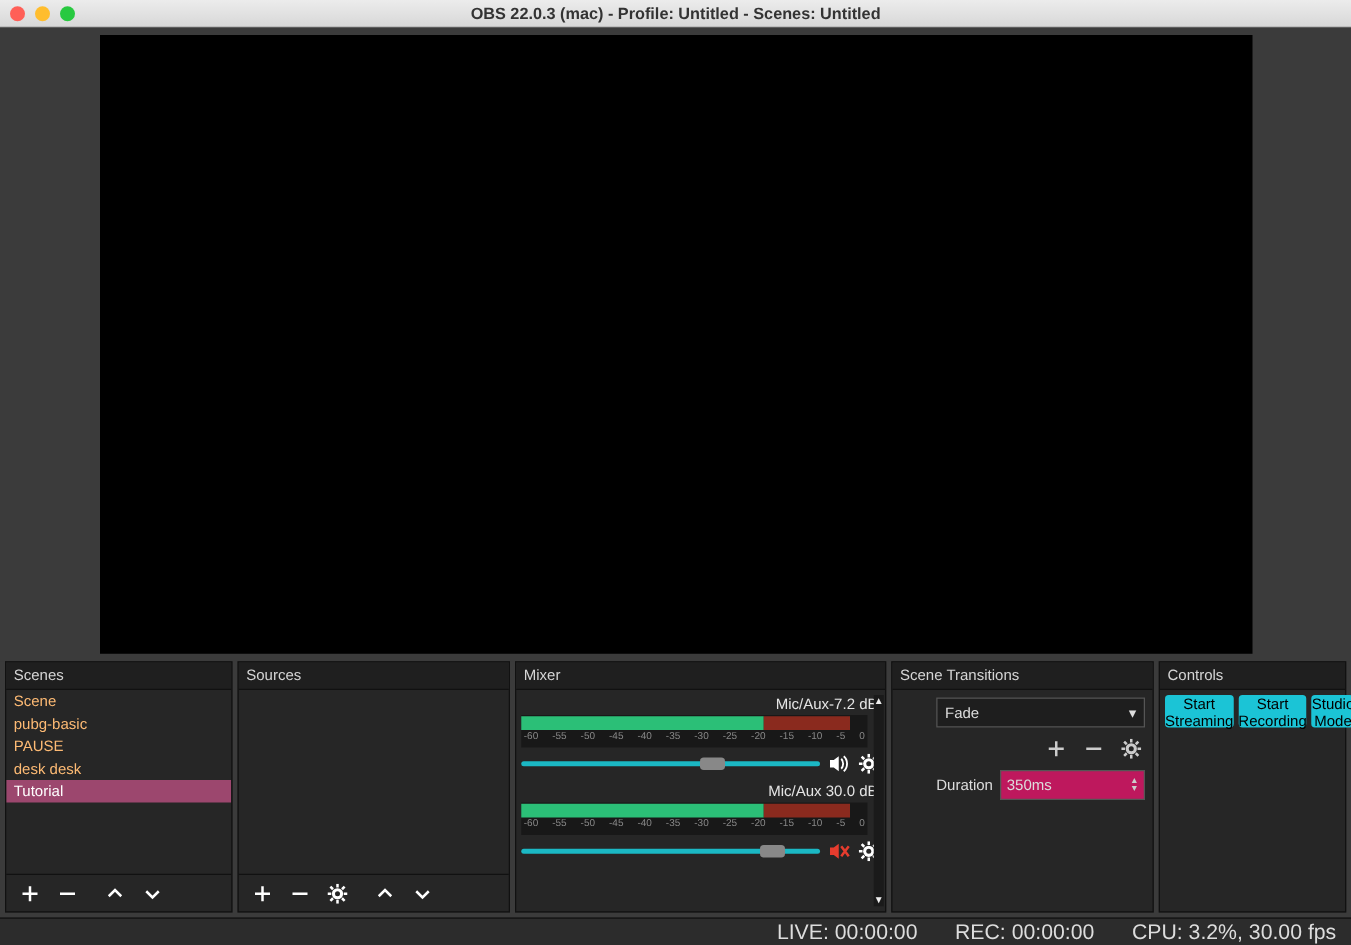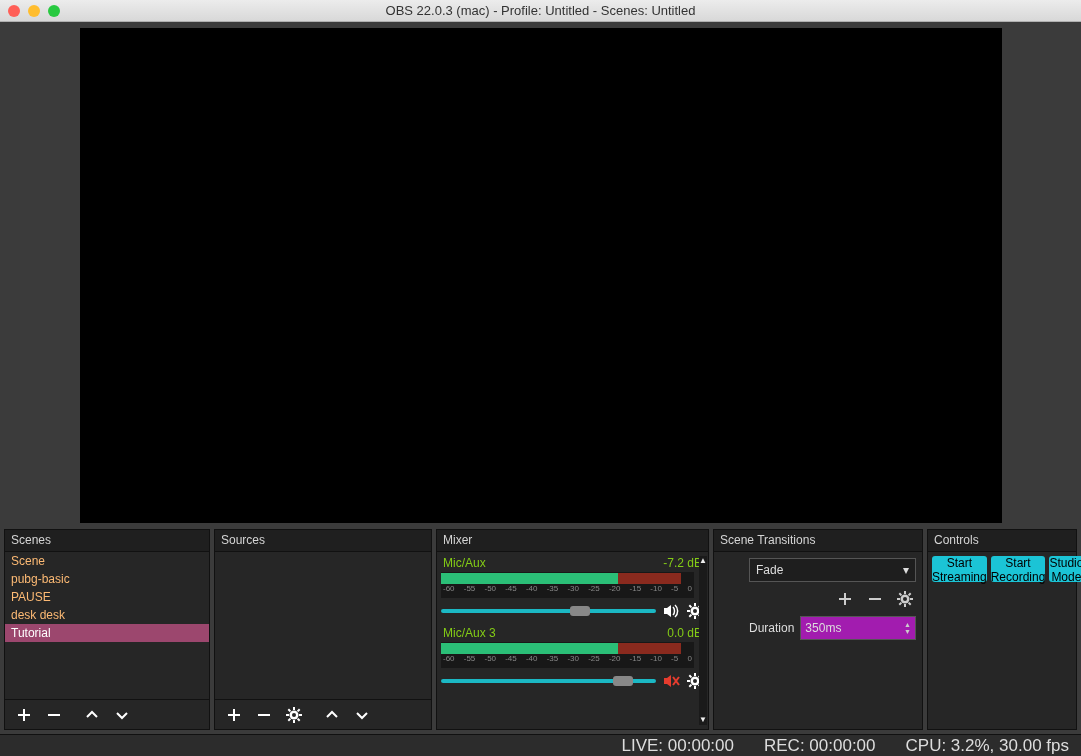--- a/index.html
+++ b/index.html
@@ -1,45 +1,45 @@
 <!DOCTYPE html>
 <html><head>
 <meta charset="utf-8">
 <style>
 * { margin:0; padding:0; box-sizing:border-box; font-family:-apple-system,BlinkMacSystemFont,"Segoe UI",Arial,sans-serif; }
 body { width:1081px; height:756px; background:#1a4a3a; overflow:hidden; }
 .window { width:1081px; height:756px; background:#e8e8e8; display:flex; flex-direction:column; }
-.titlebar { height:22px; background:linear-gradient(#ececec,#d8d8d8); display:flex; align-items:center; padding:0 8px; border-bottom:1px solid #b0b0b0; }
+.titlebar { height:22px; background:linear-gradient(#ececec,#d8d8d8); display:flex; align-items:center; padding:0 8px; border-bottom:1px solid #b0b0b0;font-weight:bold; }
 .traffic-lights { display:flex; gap:8px; margin-right:8px; }
 .tl { width:12px; height:12px; border-radius:50%; }
 .tl.red{background:#ff5f57;} .tl.yellow{background:#ffbd2e;} .tl.green{background:#28c940;}
 .title-text { flex:1; text-align:center; font-size:13px; color:#333; margin-left:-60px; }
 
 .app { flex:1; background:#3b3b3b; display:flex; flex-direction:column; }
 .preview-area { flex:1; background:#3b3b3b; display:flex; align-items:center; justify-content:center; padding:4px; }
 .preview-canvas { width:922px; height:495px; background:#000; }
 
 .dock { height:205px; display:flex; gap:4px; padding:0 4px 4px 4px; }
 .panel { background:#262626; display:flex; flex-direction:column; border:1px solid #111; }
 .panel-header { height:22px; background:#1f1f1f; color:#d5d5d5; font-size:12px; padding:3px 6px; border-bottom:1px solid #111; }
 .panel-body { flex:1; overflow:hidden; position:relative; }
 .panel-toolbar { height:30px; display:flex; align-items:center; padding:0 4px; gap:0; border-top:1px solid #111; }
 .tbtn { width:30px; height:28px; display:flex; align-items:center; justify-content:center; color:#fff; cursor:pointer; }
 
-.scenes { width:206px; }
+.scenes { width:182px; }
 .scene-list { list-style:none; }
 .scene-item { color:#fdba74; font-size:12px; padding:2px 6px; cursor:pointer; }
 .scene-item.selected { background:#9c476e; color:#fff; }
 
 .sources { width:218px; }
 
 .mixer { flex:1; }
 .mixer-body { padding:4px 4px 0 4px; position:relative; height:100%; }
 .track { margin-bottom:4px; }
-.trk-head { display:flex; justify-content:space-between; align-items:baseline; color:#84cc16; font-size:12px; padding:0 2px;gap:20px;}
+.trk-head { display:flex; justify-content:flex-end; align-items:baseline; color:#e5e5e5; font-size:12px; padding:0 2px;}
 .meter { height:26px; width:calc(100% - 10px); position:relative; background:#181818; margin-top:2px; }
 .meter .bar { position:absolute; top:1px; left:0; height:11px; background:#2bbf77; }
 .meter .bar.red { background:#8a2a1e; }
 .meter .ticks { position:absolute; top:12px; left:0; right:0; height:14px; display:flex; justify-content:space-between; color:#888; font-size:8px; padding:0 2px; }
 .slider { display:flex; align-items:center; margin-top:2px; height:22px; }
 .slider-track { flex:1; height:4px; background:#1bb8c4; position:relative; border-radius:2px;}
 .slider-thumb { width:20px; height:10px; background:#888; border-radius:3px; position:absolute; top:-3px; }
 .slider-icons { display:flex; gap:6px; align-items:center; margin-left:6px; }
 .sicon { width:18px; height:18px; color:#fff; display:flex; align-items:center; justify-content:center; cursor:pointer }
 .muted { color:#e63c2e; }
@@ -47,21 +47,21 @@
 .scroll-indicator { position:absolute; right:1px; top:4px; bottom:4px; width:8px; background:#1a1a1a; }
 .scroll-indicator .up, .scroll-indicator .down { position:absolute; left:0; right:0; height:10px; color:#eee; font-size:8px; text-align:center; }
 .scroll-indicator .up{top:0;} .scroll-indicator .down{bottom:0;}
 
 .transitions { width:210px; }
 .transitions-body { padding:6px; display:flex; flex-direction:column; gap:8px; color:#ddd; font-size:12px;margin-left:29px; }
 .combo { background:#1e1e1e; border:1px solid #555; color:#ddd; height:24px; display:flex; align-items:center; padding:0 6px; justify-content:space-between; cursor:pointer; }
 .trans-toolbar { display:flex; justify-content:flex-end; gap:12px; padding-right:2px; }
 .trans-toolbar .ic { width:18px; height:18px; color:#ccc; cursor:pointer; display:flex; align-items:center; justify-content:center; }
 .duration-row { display:flex; align-items:center; gap:6px; }
-.spinner { flex:1; background:#a21caf; border:1px solid #555; color:#ddd; height:24px; display:flex; align-items:center; padding:0 4px; justify-content:space-between; }
+.spinner { flex:1; background:#be185d; border:1px solid #555; color:#ddd; height:24px; display:flex; align-items:center; padding:0 4px; justify-content:space-between; }
 .spinner-btns { display:flex; flex-direction:column; }
 .spinner-btns span { font-size:7px; line-height:7px; color:#ccc; cursor:pointer }
 
 .controls { width:150px; }
 .controls-body { padding:4px; display:flex; flex-direction:row; gap:4px;justify-content:space-between; }
 .ctl-btn { height:26px; background:#1bc4d6; color:#000; font-size:12px; border:none; cursor:pointer; border-radius:3px; }
 
 .statusbar { height:22px; background:#2c2c2c; display:flex; align-items:center; justify-content:flex-end; gap:30px; padding:0 12px; color:#ddd; font-size:17px; border-top:1px solid #111; }
 
 svg { display:block; }

